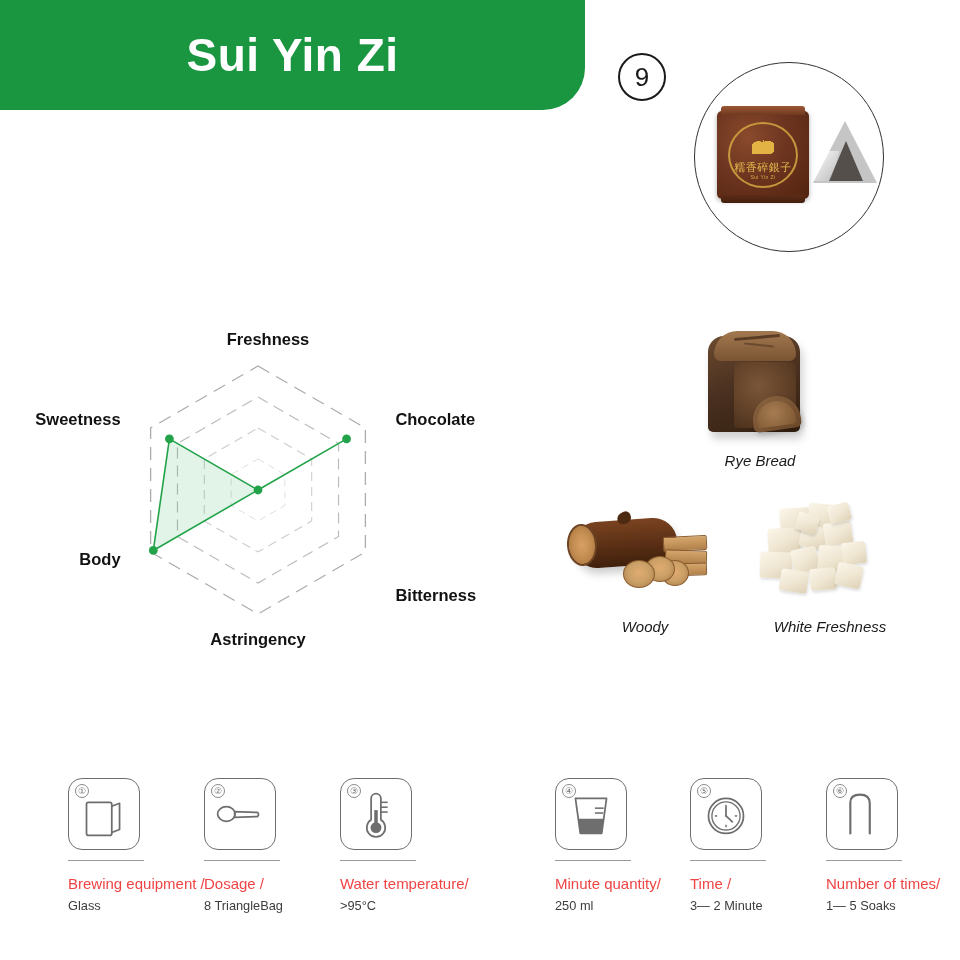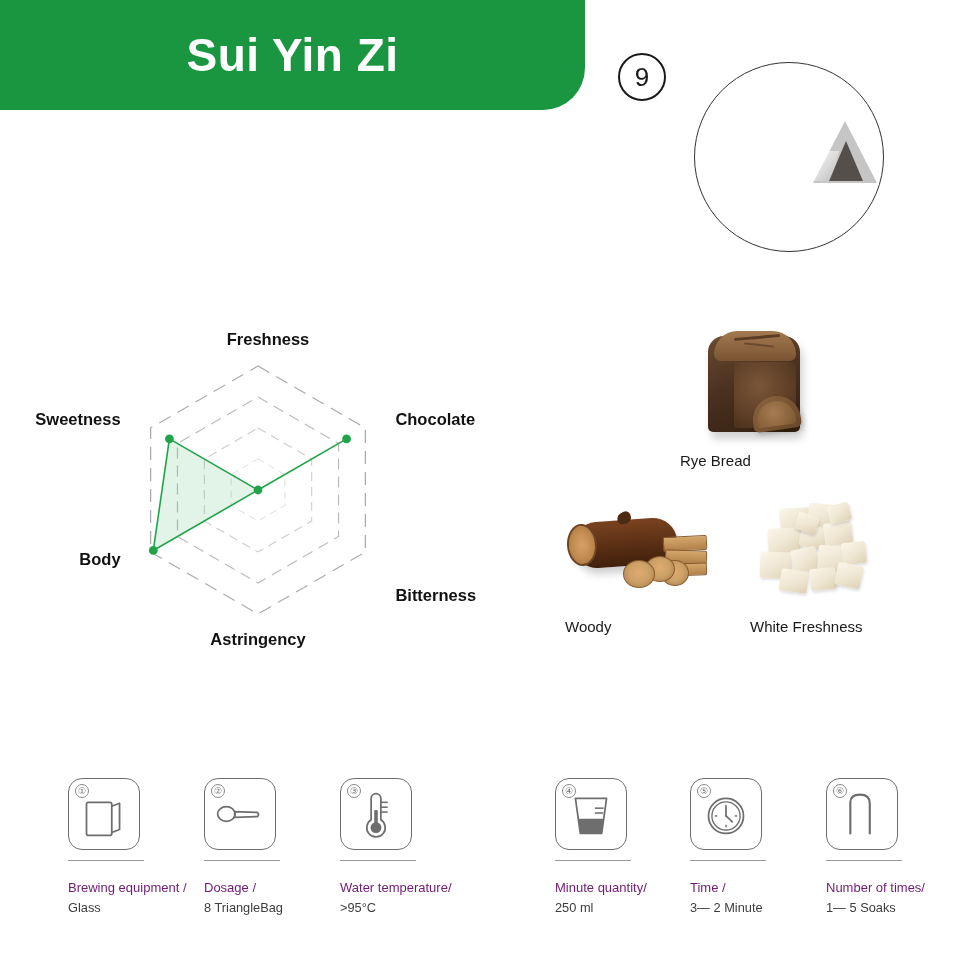--- a/index.html
+++ b/index.html
@@ -134,20 +134,22 @@
   .axis-label{
     position:absolute;
     font-size:16.5px;font-weight:bold;color:#121212;
     white-space:nowrap;
   }
 
   
   .flavour{
     position:absolute;
     width:160px;
+    text-align:center;
+    font-style:italic;
   }
   .flavour-img{
     width:160px;height:112px;
     position:relative;
     margin:0 auto;
   }
   .flavour-cap{
     margin-top:8px;
     font-size:15px;color:#1a1a1a;
   }
@@ -271,41 +273,47 @@
     border-radius:50%;
     font-size:9px;color:#6e6e6e;
     display:flex;align-items:center;justify-content:center;
     box-sizing:border-box;
   }
   .brew-rule{
     margin-top:10px;
     width:76px;height:1.3px;background:#9a9a9a;
   }
   .brew-line1{
-    margin-top:17px;
-    font-size:13px;color:#701a75;line-height:1.55;
+    margin-top:11px;
+    font-size:15px;color:#ef4444;line-height:1.55;
     white-space:nowrap;
   }
   .brew-line2{
     font-size:12.8px;color:#3d3d3d;line-height:1.55;
     white-space:nowrap;
   }
   .brew-glyph{position:absolute;left:0;top:0;width:100%;height:100%;}
 </style>
 </head>
 <body>
 
 <div class="banner">
   <div class="banner-title">Sui Yin Zi</div>
 </div>
 
 <div class="badge-circle">9</div>
 
 <div class="product-circle">
   <div class="prod-stage">
+    <div class="sachet">
+      <div class="sachet-ring"></div>
+      <div class="sachet-leaf"></div>
+      <div class="sachet-cn">糯香碎銀子</div>
+      <div class="sachet-sub">Sui Yin Zi</div>
+    </div>
     <div class="teabag">
       <div class="teabag-tri"></div>
       <div class="teabag-dark"></div>
       <div class="teabag-hi"></div>
     </div>
   </div>
 </div>
 
 <div class="radar-wrap">
   <svg class="radar-svg" width="520" height="380" viewBox="0 0 520 380">

